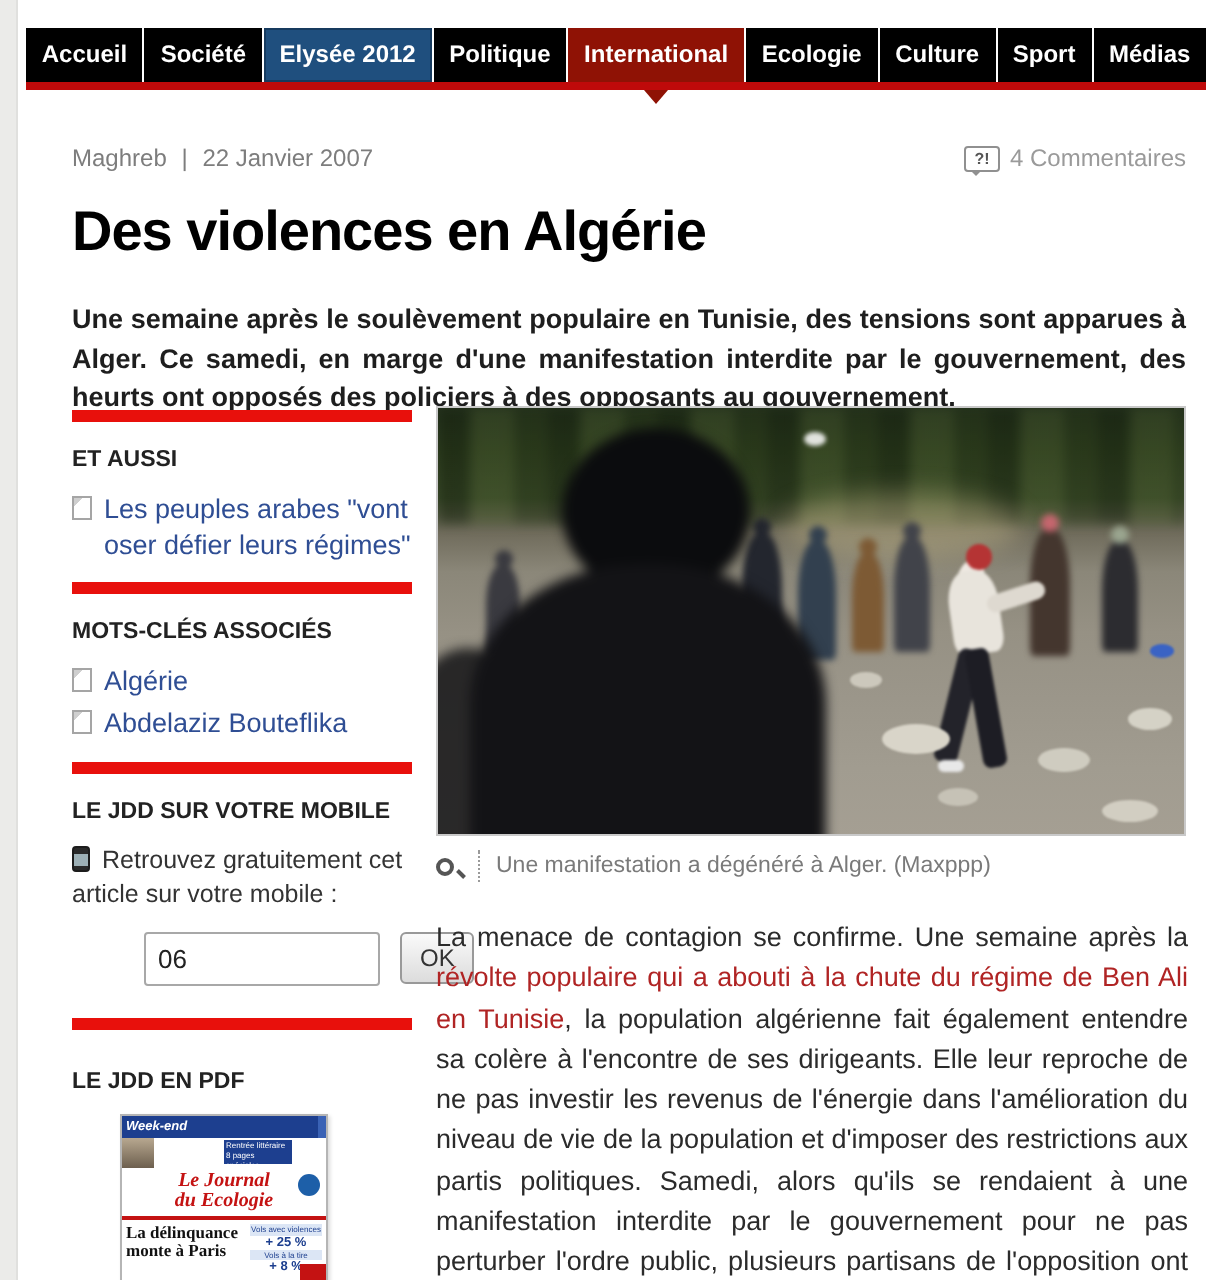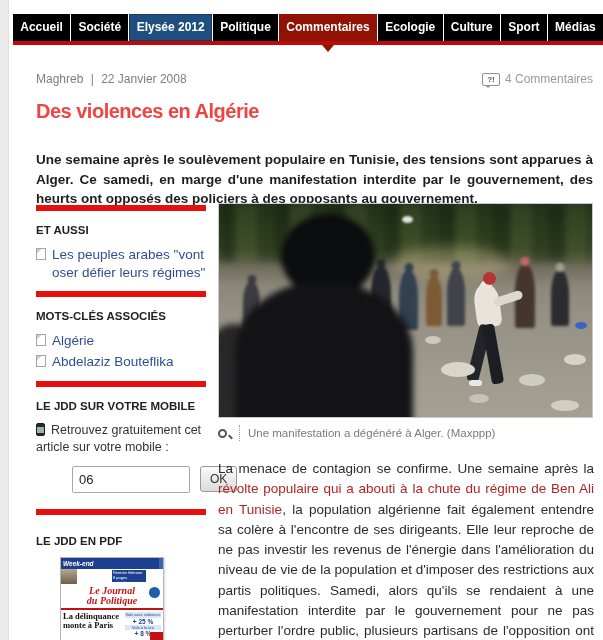--- a/index.html
+++ b/index.html
@@ -30,22 +30,22 @@
   .meta-left span { margin-right:4px; }
   .comments { display:flex; align-items:center; gap:5px; color:#9a9a9a; cursor:pointer; }
   .c-icon { display:inline-block; width:18px; height:13px; border:1px solid #909090;
     border-radius:2px; font-size:8px; font-weight:bold; color:#555; line-height:11px;
     text-align:center; background:#fff; position:relative; }
   .c-icon::after { content:""; position:absolute; left:2px; top:100%;
     border-left:3px solid transparent; border-right:3px solid transparent;
     border-top:3px solid #909090; }
 
   
-  .h1 { position:absolute; left:36px; top:100px; font-size:20px; font-weight:bold;
-    color:#ef4444; letter-spacing:-0.5px; }
+  .h1 { position:absolute; left:36px; top:100px; font-size:28px; font-weight:bold;
+    color:#000000; letter-spacing:-0.5px; }
   .intro { position:absolute; left:36px; top:150px; width:557px; font-size:13.5px;
     font-weight:bold; line-height:1.45; text-align:justify; color:#1e1e1e; }
 
   
   .sidebar { position:absolute; left:36px; top:205px; width:170px; }
   .redbar { height:6px; background:#e8100c; }
   .sb-title { font-size:11.5px; font-weight:bold; color:#222; margin:13px 0 10px; }
   .sb-link-row { display:flex; gap:6px; align-items:flex-start; margin:0 0 6px; }
   .doc-icon { flex:0 0 auto; width:10px; height:12px; margin-top:2px;
     border:1px solid #a5a5a5; background:linear-gradient(135deg,#cfcfcf 3px,#fff 3px); }
@@ -149,34 +149,34 @@
 <body>
 
 <div class="left-strip"></div>
 
 <div class="nav">
   <div class="tab">Accueil</div>
   <div class="tab">Société</div>
   <div class="tab special">Elysée 2012</div>
   <div class="tab">Politique</div>
   <div class="tab active">
-    <span>Commentaires</span>
+    <span>International</span>
     <span class="pointer"></span>
   </div>
   <div class="tab">Ecologie</div>
   <div class="tab">Culture</div>
   <div class="tab">Sport</div>
   <div class="tab">Médias</div>
 </div>
 
 <div class="meta">
   <div class="meta-left">
     <span>Maghreb</span>
     <span>|</span>
-    <span>22 Janvier 2008</span>
+    <span>22 Janvier 2007</span>
   </div>
   <div class="comments">
     <span class="c-icon">?!</span>
     <span>4 Commentaires</span>
   </div>
 </div>
 
 <h1 class="h1">Des violences en Algérie</h1>
 <p class="intro">Une semaine après le soulèvement populaire en Tunisie, des tensions sont apparues à Alger. Ce samedi, en marge d'une manifestation interdite par le gouvernement, des heurts ont opposés des policiers à des opposants au gouvernement.</p>
 
@@ -218,21 +218,21 @@
       <span class="p-mini"></span>
     </div>
     <div class="p-row2">
       <div class="p-face"></div>
       <div class="p-row2-txt"></div>
       <div class="p-promo">Rentrée littéraire 8 pages spéciales</div>
       <div class="p-cup"></div>
     </div>
     <div class="p-masthead">
       <div>Le Journal</div>
-      <div>du Politique</div>
+      <div>du Ecologie</div>
       <span class="p-badge"></span>
     </div>
     <div class="p-redline"></div>
     <div class="p-headrow">
       <div class="p-headline">La délinquance monte à Paris</div>
       <div class="p-stats">
         <div class="p-stat-label">Vols avec violences</div>
         <div class="p-stat-val">+ 25 %</div>
         <div class="p-stat-label">Vols à la tire</div>
         <div class="p-stat-val">+ 8 %</div>

